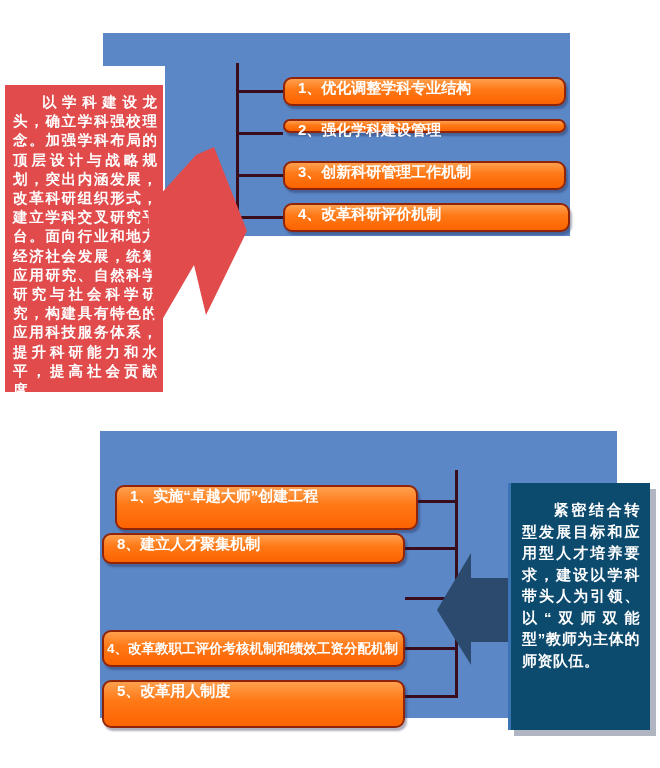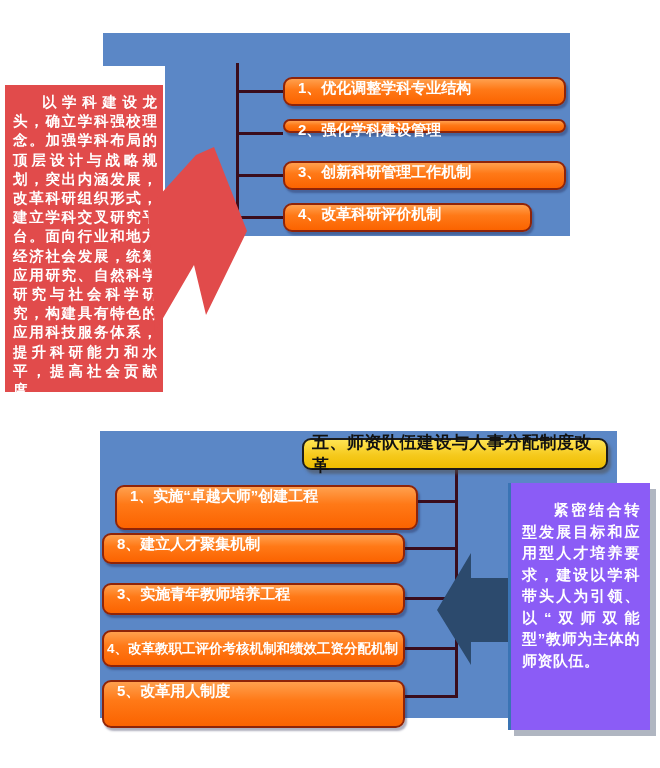--- a/index.html
+++ b/index.html
@@ -30,21 +30,21 @@
     padding-left:28px;text-indent:-25px;padding-right:2px;
   }
   .vline,.hline{background:#3a0d1c;z-index:2;}
   .note-red{
     background:#e14b4b;color:#fff;
     font-size:14.5px;line-height:19.2px;text-align:justify;
     padding:8px 6px 0 8px;box-sizing:border-box;text-indent:2em;
     z-index:3;
   }
   .note-navy{
-    background:#8b5cf6;color:#fff;
+    background:#0c4a6e;color:#fff;
     border-left:3px solid #3a74b4;
     box-shadow:6px 6px 0 rgba(150,158,172,0.75);
     font-size:15px;line-height:21.5px;text-align:justify;letter-spacing:0.5px;
     padding:16px 10px 0 11px;box-sizing:border-box;text-indent:2.1em;
     z-index:5;
   }
   svg.arrows{position:absolute;left:0;top:0;z-index:4;pointer-events:none;}
 </style>
 </head>
 <body>
@@ -63,49 +63,43 @@
 
   <div class="abs bar" style="left:283px;top:77px;width:283px;height:29px;">
     <span>1、优化调整学科专业结构</span>
   </div>
   <div class="abs bar" style="left:283px;top:119px;width:283px;height:14px;">
     <span>2、强化学科建设管理</span>
   </div>
   <div class="abs bar" style="left:283px;top:161px;width:283px;height:29px;">
     <span>3、创新科研管理工作机制</span>
   </div>
-  <div class="abs bar" style="left:283px;top:203px;width:249px;height:29px;">
+  <div class="abs bar" style="left:283px;top:203px;width:287px;height:29px;">
     <span>4、改革科研评价机制</span>
   </div>
 
   <div class="abs note-red" style="left:5px;top:85px;width:158px;height:307px;">
     <span>以学科建设龙头，确立学科强校理念。加强学科布局的顶层设计与战略规划，突出内涵发展，改革科研组织形式，建立学科交叉研究平台。面向行业和地方经济社会发展，统筹应用研究、自然科学研究与社会科学研究，构建具有特色的应用科技服务体系，提升科研能力和水平，提高社会贡献度。</span>
   </div>
 
   <div class="abs panel" style="left:100px;top:431px;width:517px;height:287px;"></div>
 
   <div class="abs vline" style="left:455px;top:470px;width:3px;height:228px;"></div>
   <div class="abs hline" style="left:405px;top:500px;width:52px;height:3px;"></div>
   <div class="abs hline" style="left:405px;top:547px;width:52px;height:3px;"></div>
   <div class="abs hline" style="left:405px;top:597px;width:52px;height:3px;"></div>
   <div class="abs hline" style="left:405px;top:647px;width:52px;height:3px;"></div>
   <div class="abs hline" style="left:405px;top:695px;width:52px;height:3px;"></div>
 
-  <div class="abs hdr" style="left:302px;top:438px;width:306px;height:32px;">
-    <span>五、师资队伍建设与人事分配制度改革</span>
-  </div>
 
   <div class="abs bar" style="left:115px;top:485px;width:303px;height:45px;">
     <span>1、实施“卓越大师”创建工程</span>
   </div>
   <div class="abs bar" style="left:102px;top:533px;width:303px;height:31px;">
     <span>8、建立人才聚集机制</span>
-  </div>
-  <div class="abs bar" style="left:102px;top:583px;width:303px;height:32px;">
-    <span>3、实施青年教师培养工程</span>
   </div>
   <div class="abs bar small" style="left:102px;top:630px;width:303px;height:37px;">
     <span>4、改革教职工评价考核机制和绩效工资分配机制</span>
   </div>
   <div class="abs bar" style="left:102px;top:680px;width:303px;height:48px;">
     <span>5、改革用人制度</span>
   </div>
 
   <div class="abs note-navy" style="left:508px;top:483px;width:142px;height:247px;">
     <span>紧密结合转型发展目标和应用型人才培养要求，建设以学科带头人为引领、以“双师双能型”教师为主体的师资队伍。</span>

